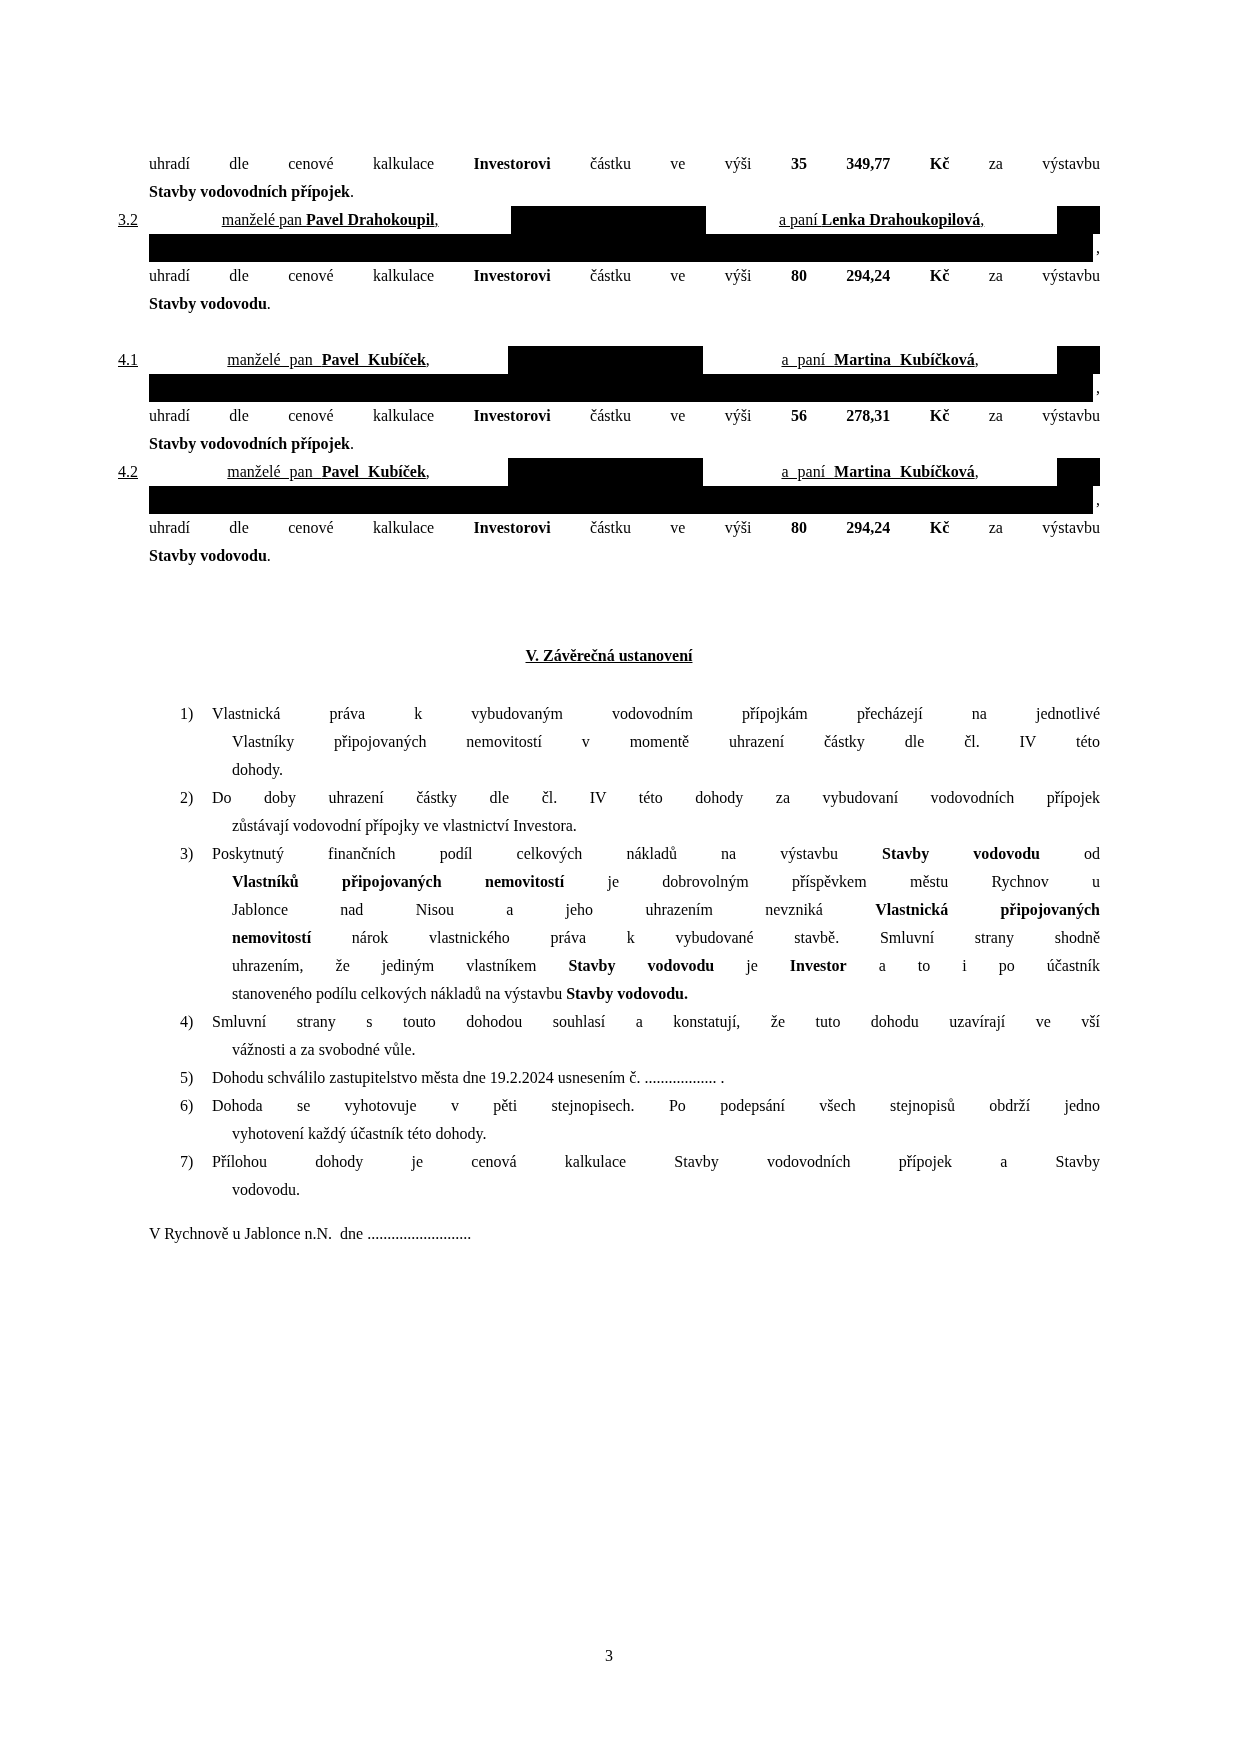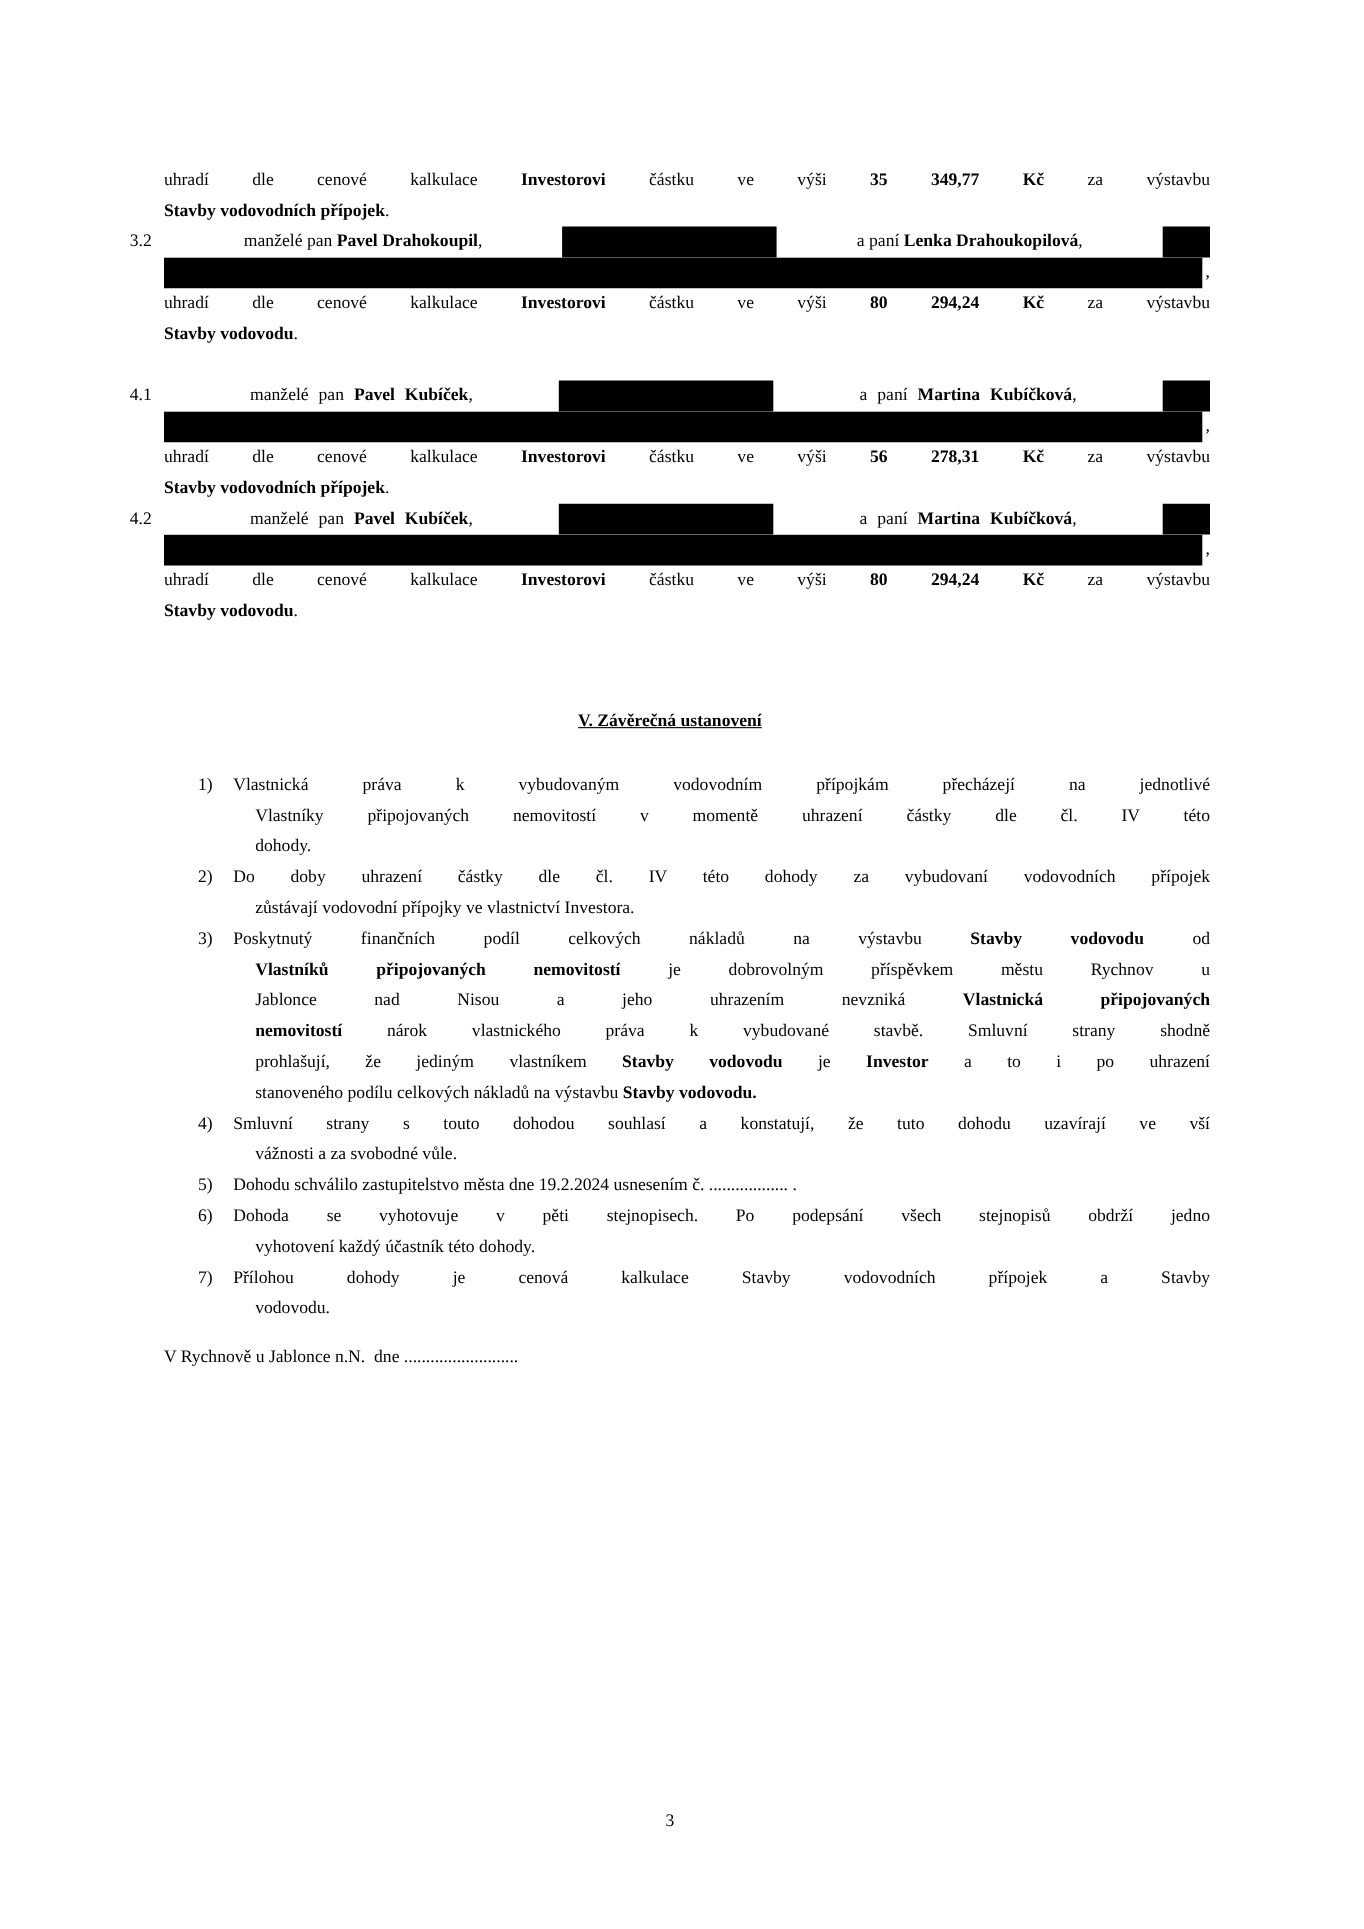--- a/index.html
+++ b/index.html
@@ -10,21 +10,21 @@
   }
   .content{position:absolute;left:118px;top:150px;width:982px;}
   .line{height:28px;overflow:hidden;}
   .ind{margin-left:31px;}
   .just{text-align:justify;text-align-last:justify;}
   .sp16{height:16px;}
   .sp28{height:28px;}
   .sp30{height:30px;}
   .sp72{height:72px;}
   
-  .nrow{display:flex;justify-content:space-between;align-items:flex-start;}
+  .nrow{display:flex;justify-content:space-between;align-items:flex-end;text-decoration:underline;}
   .nrow .num{flex:0 0 31px;}
   .nrow .t{white-space:pre;flex:0 1 auto;}
   .ws .t{word-spacing:5px;}
   .redact{background:#000000;display:block;}
   .redact.mid{flex:1 1 auto;min-width:150px;max-width:195px;height:30px;margin-top:-1px;}
   .redact.end{flex:0 0 43px;height:30px;margin-top:-1px;}
   
   .rrow{display:flex;margin-left:31px;align-items:flex-start;}
   .redact.full{flex:1 1 auto;height:29px;}
   .rcomma{flex:0 0 auto;padding-left:3px;}
@@ -117,21 +117,21 @@
       </div>
 
       <div>
         <div class="line lrow">
           <span class="lnum">3)</span>
           <span class="lt just"><span>Poskytnutý finančních podíl celkových nákladů na výstavbu </span><b>Stavby vodovodu</b><span> od</span></span>
         </div>
         <div class="line lcont just"><b>Vlastníků připojovaných nemovitostí</b><span> je dobrovolným příspěvkem městu Rychnov u</span></div>
         <div class="line lcont just"><span>Jablonce nad Nisou a jeho uhrazením nevzniká </span><b>Vlastnická připojovaných</b></div>
         <div class="line lcont just"><b>nemovitostí</b><span> nárok vlastnického práva k vybudované stavbě. Smluvní strany shodně</span></div>
-        <div class="line lcont just"><span>prohlašují, že jediným vlastníkem </span><b>Stavby vodovodu</b><span> je </span><b>Investor</b><span> a to i po uhrazení</span></div>
+        <div class="line lcont just"><span>uhrazením, že jediným vlastníkem </span><b>Stavby vodovodu</b><span> je </span><b>Investor</b><span> a to i po účastník</span></div>
         <div class="line lcont"><span>stanoveného podílu celkových nákladů na výstavbu </span><b>Stavby vodovodu.</b></div>
       </div>
 
       <div>
         <div class="line lrow">
           <span class="lnum">4)</span>
           <span class="lt just"><span>Smluvní strany s touto dohodou souhlasí a konstatují, že tuto dohodu uzavírají ve vší</span></span>
         </div>
         <div class="line lcont"><span>vážnosti a za svobodné vůle.</span></div>
       </div>

